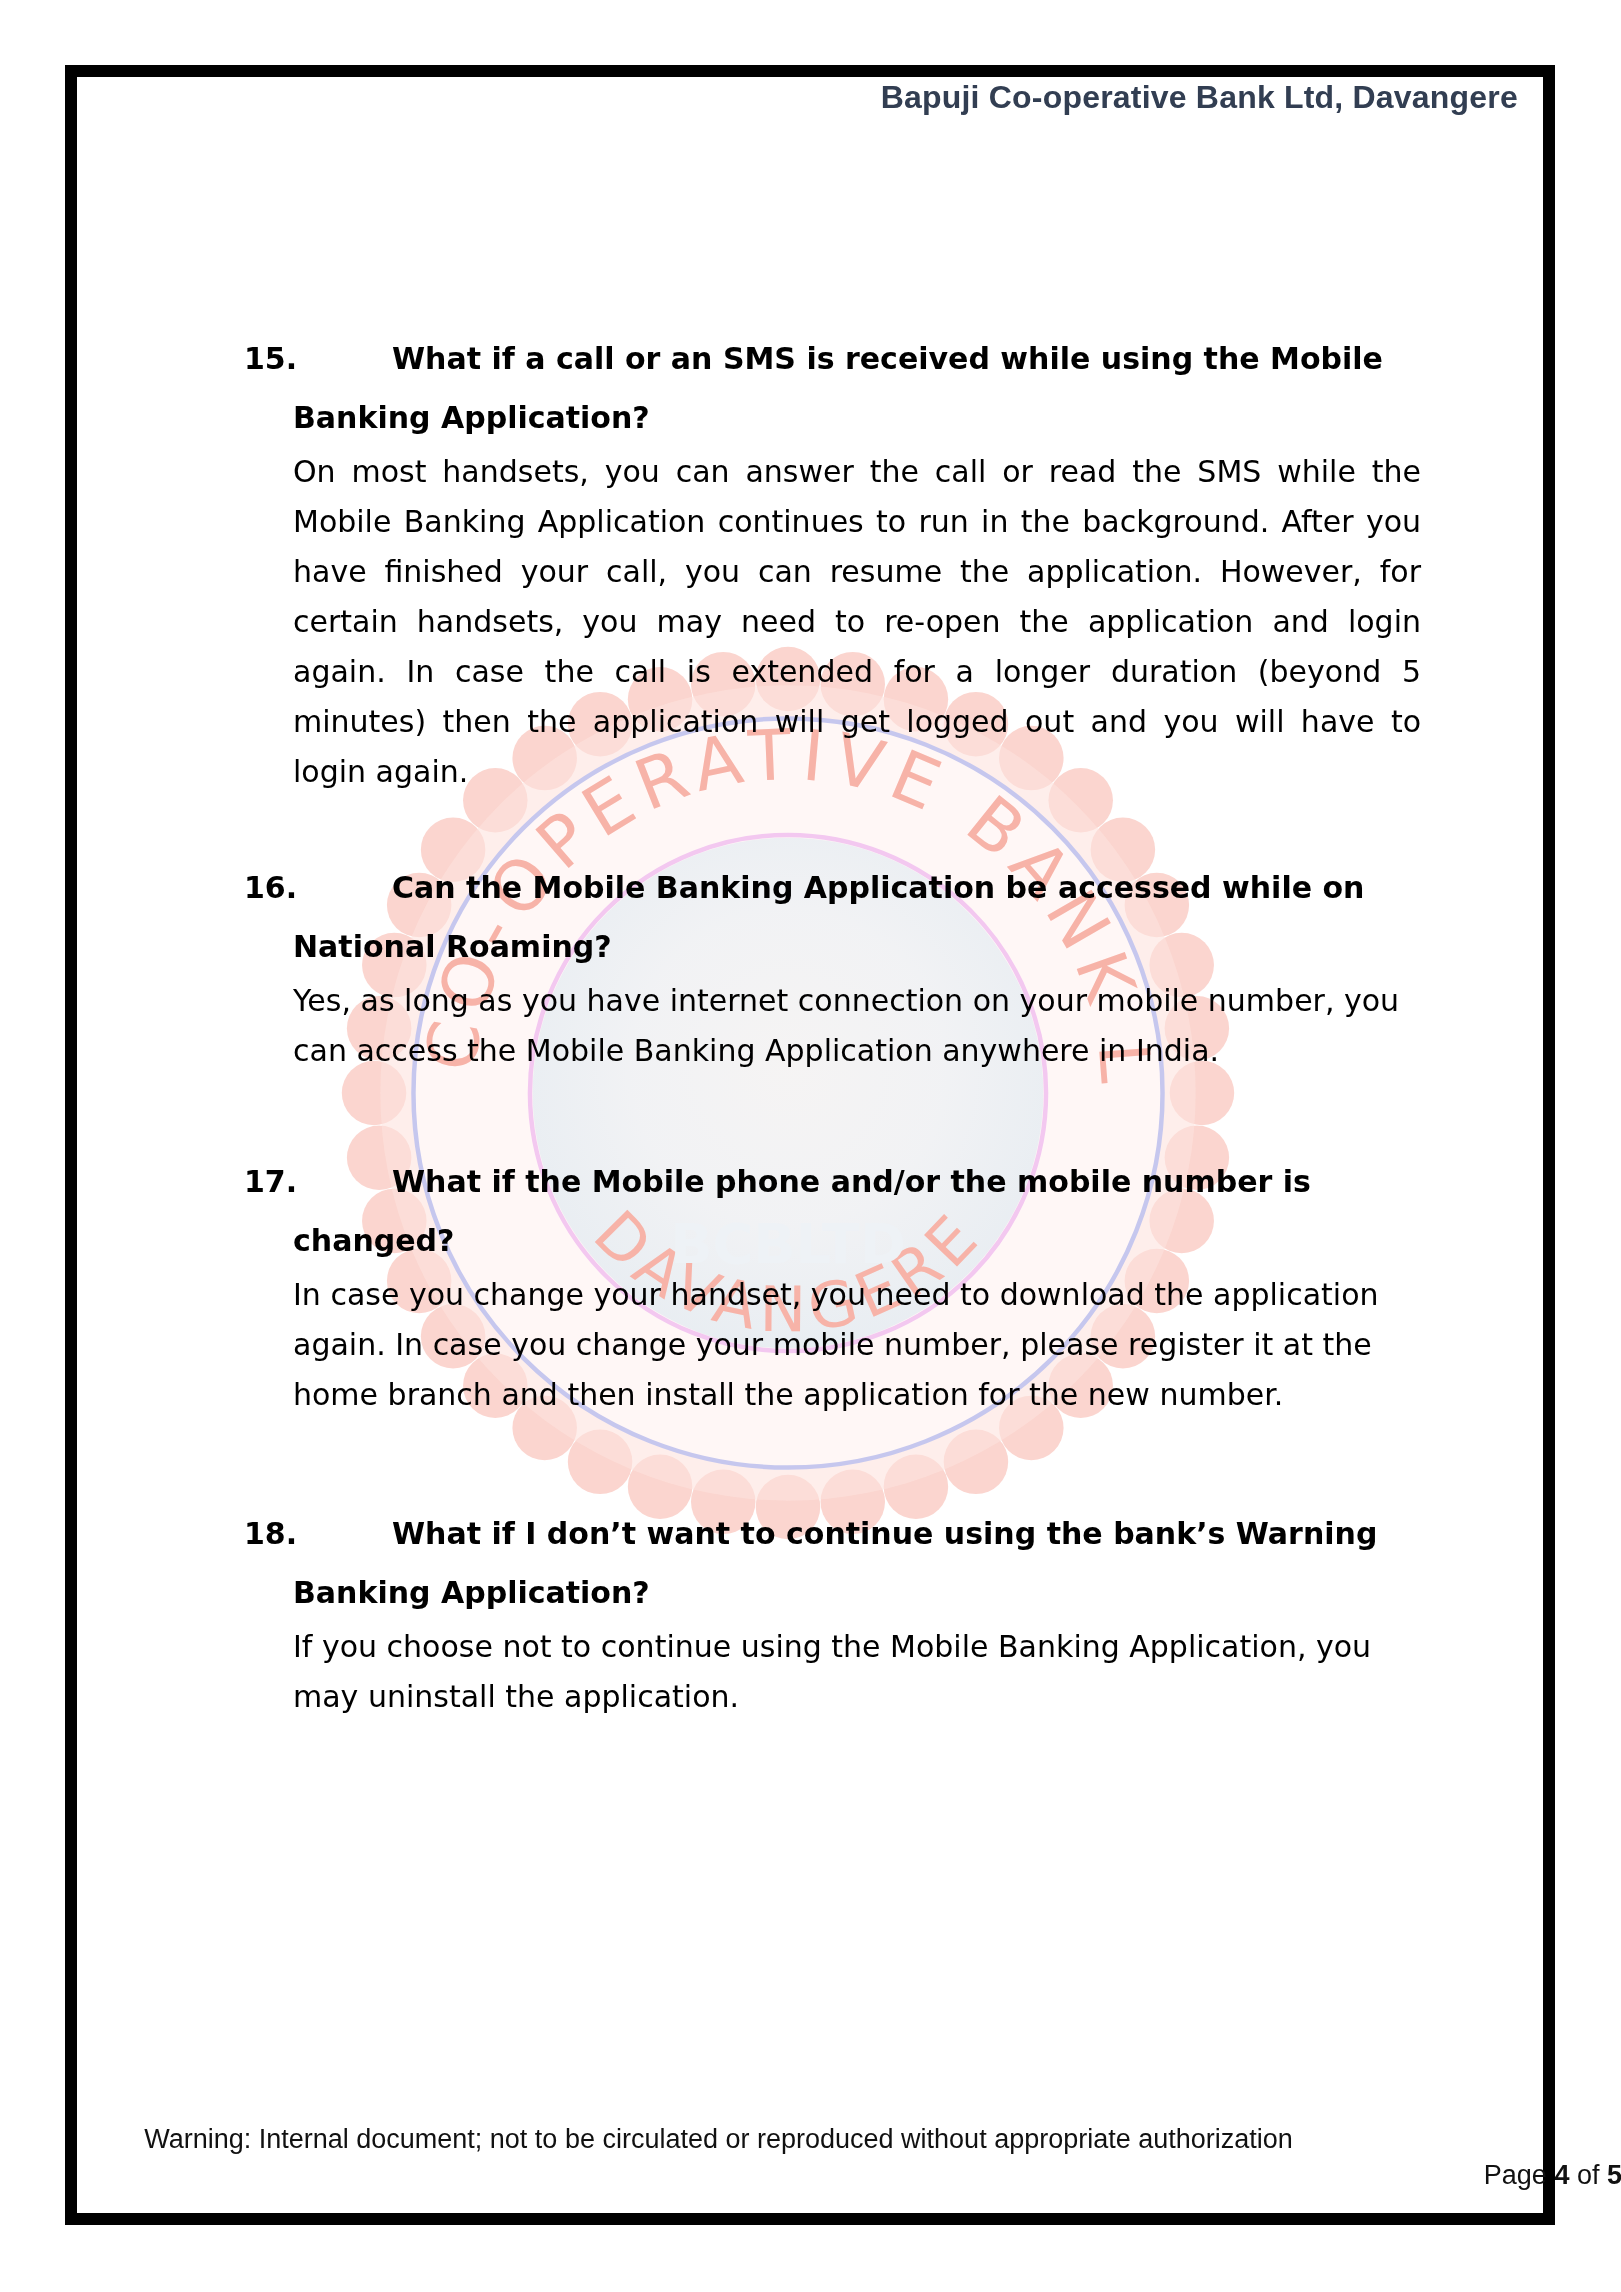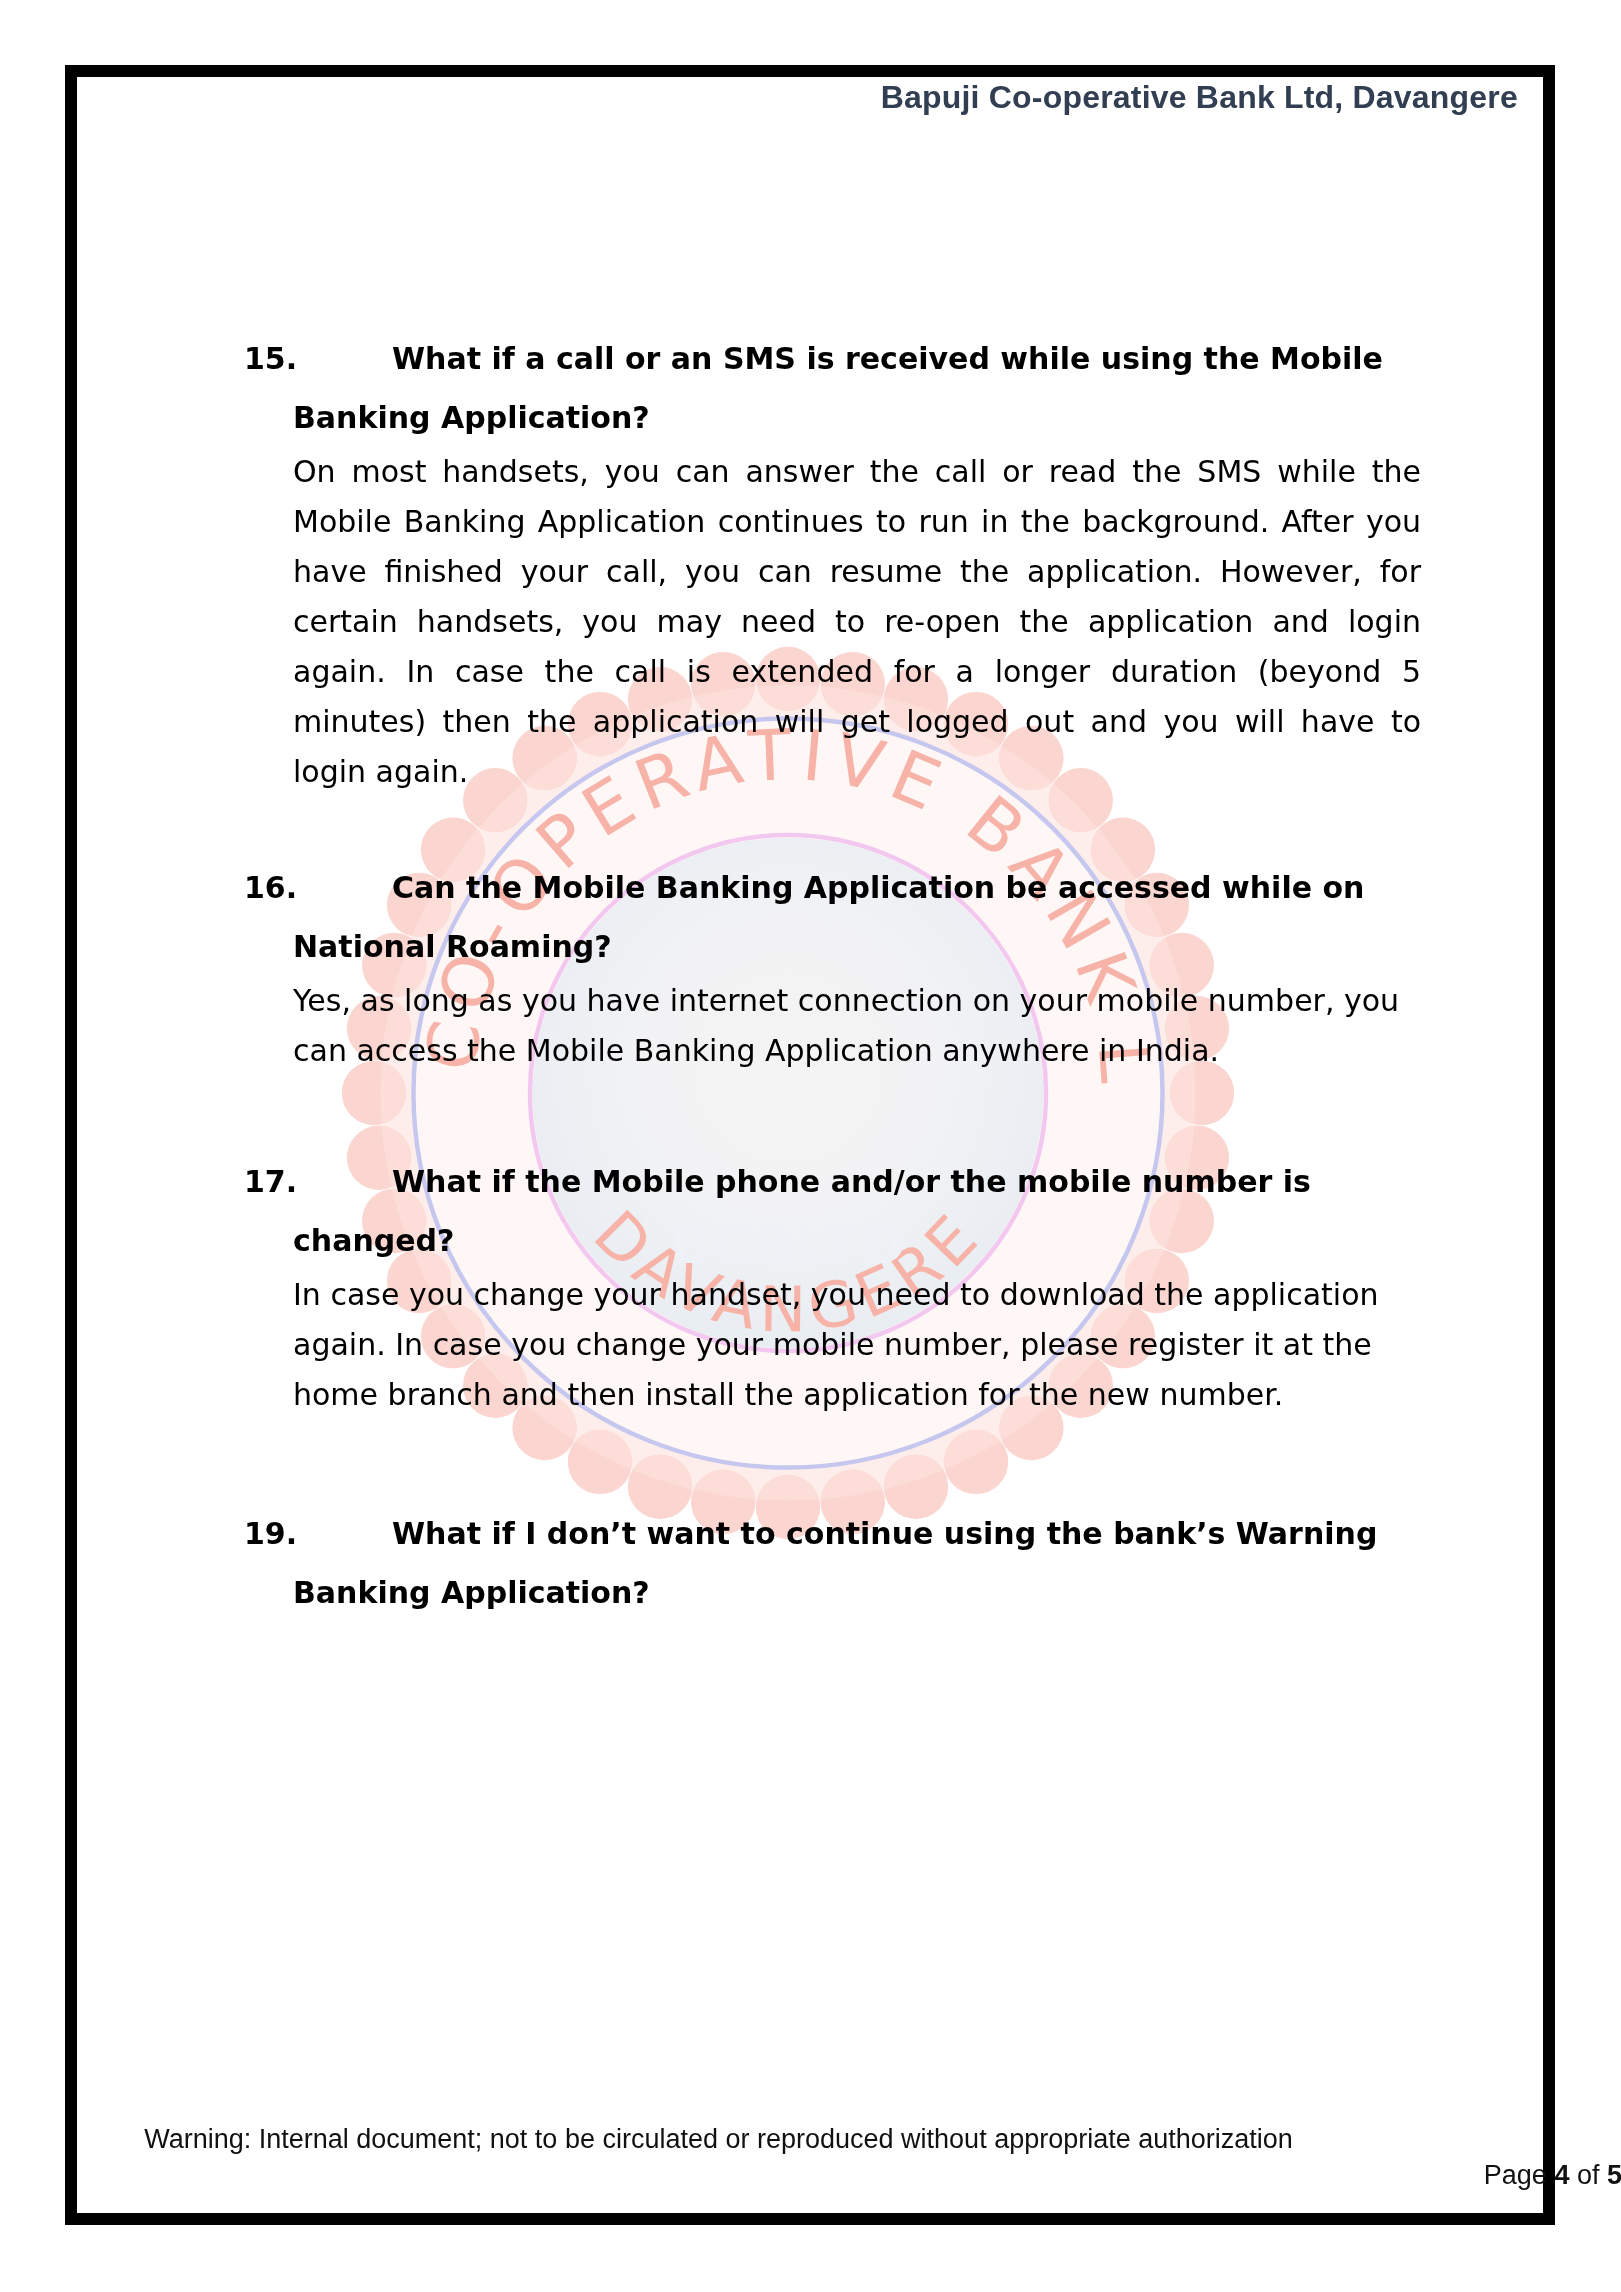--- a/index.html
+++ b/index.html
@@ -201,24 +201,25 @@
   <div class="q-line">
     <span class="q-num">17.</span>
     <span class="q-text-1">What if the Mobile phone and/or the mobile number is</span>
   </div>
   <div class="q-cont">changed?</div>
   <div class="answer ragged">In case you change your handset, you need to download the application again. In case you change your mobile number, please register it at the home branch and then install the application for the new number.</div>
 </div>
 
 <div class="faq" style="top:1504px;">
   <div class="q-line">
-    <span class="q-num">19.</span>
+    <span class="q-num">18.</span>
     <span class="q-text-1">What if I don’t want to continue using the bank’s Warning</span>
   </div>
   <div class="q-cont">Banking Application?</div>
+  <div class="answer ragged">If you choose not to continue using the Mobile Banking Application, you may uninstall the application.</div>
 </div>
 
 <div class="footer-warning">Warning: Internal document; not to be circulated or reproduced without appropriate authorization</div>
 <div class="footer-page">
   <span>Page</span>
   <b>4</b>
   <span>of</span>
   <b>5</b>
 </div>
 

